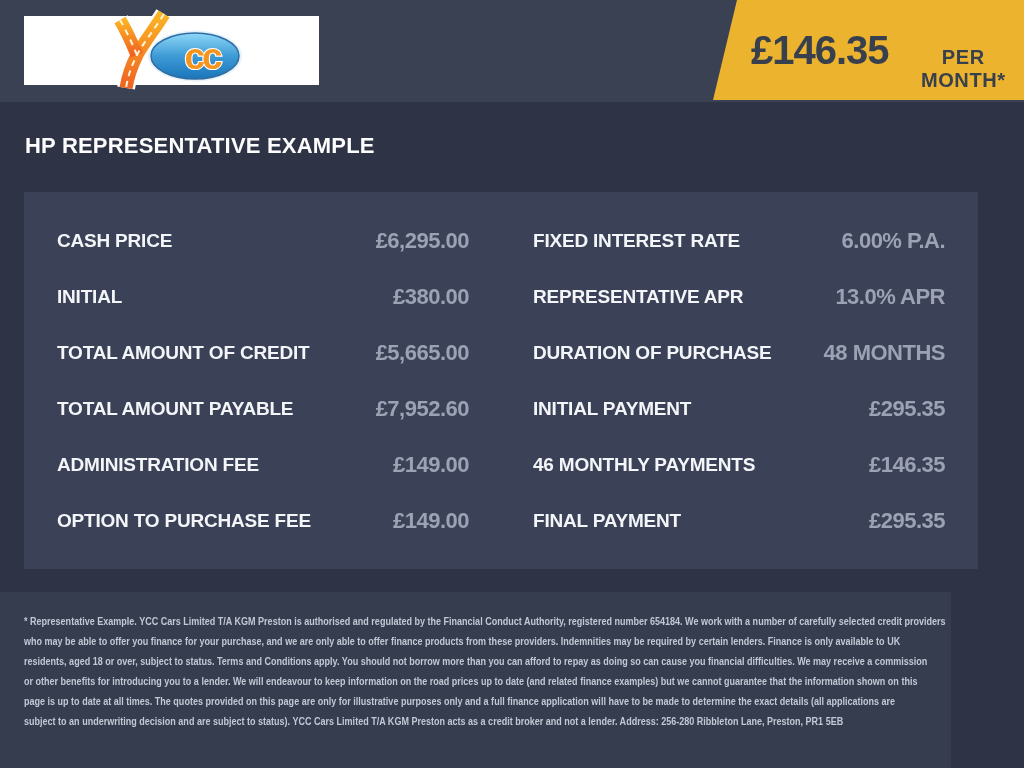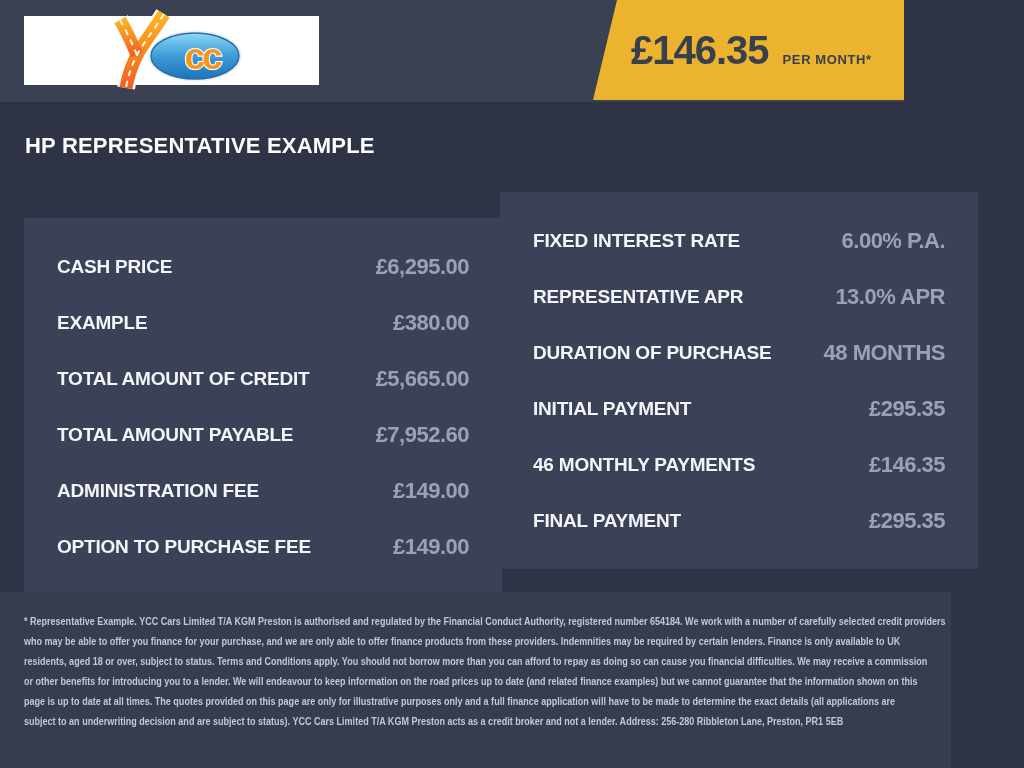--- a/index.html
+++ b/index.html
@@ -6,60 +6,60 @@
   html,body { width:1024px; height:768px; }
   body {
     position:relative;
     background:#2E3445;
     font-family:"Liberation Sans", sans-serif;
     overflow:hidden;
   }
 
   
   .header-band {
-    position:absolute; left:0; top:0; width:904px; height:102px;
+    position:absolute; left:0; top:0; width:1024px; height:102px;
     background:#3A4152;
   }
   .logo-box {
     position:absolute; left:24px; top:16px; width:295px; height:69px;
     background:#ffffff;
   }
   .logo-box svg { position:absolute; left:0; top:0; overflow:visible; }
 
   .price-banner {
     position:absolute; right:0; top:0; width:311px; height:100px;
     background:#ECB32E;
     clip-path:polygon(24px 0, 100% 0, 100% 100%, 0 100%);
     display:flex; align-items:baseline;
     padding:0 0 0 38px;
   }
   .price-banner .big {
     font-size:40px; font-weight:bold; color:#383F4D;
     letter-spacing:-1px; line-height:100px;
   }
   .price-banner .small {
-    font-size:13px; font-weight:bold; color:#383F4D;
-    letter-spacing:0.6px; margin-left:14px;
+    font-size:20px; font-weight:bold; color:#383F4D;
+    letter-spacing:0.6px; margin-left:14px;text-align:center;
   }
 
   
   .page-title {
     position:absolute; left:25px; top:133px;
     font-size:22px; font-weight:bold; color:#FDFDFE;
     letter-spacing:0.2px;
   }
 
   
   .panel {
     position:absolute; top:192px; height:377px; width:478px;
     background:#3B4257;
     display:flex; flex-direction:column; justify-content:center;
     padding:0 33px;
   }
-  .panel.left  { left:24px;margin-top:26px; }
+  .panel.left  { left:24px; }
   .panel.right { left:500px; }
   .frow {
     height:56px; display:flex; align-items:center;
     justify-content:space-between;
   }
   .frow .lbl {
     font-size:19px; font-weight:bold; color:#F3F5F8;
     letter-spacing:-0.2px; white-space:nowrap;
   }
   .frow .val {
@@ -127,21 +127,21 @@
 </div>
 
 <div class="page-title">HP REPRESENTATIVE EXAMPLE</div>
 
 <div class="panel left">
   <div class="frow">
     <span class="lbl">CASH PRICE</span>
     <span class="val">£6,295.00</span>
   </div>
   <div class="frow">
-    <span class="lbl">EXAMPLE</span>
+    <span class="lbl">INITIAL</span>
     <span class="val">£380.00</span>
   </div>
   <div class="frow">
     <span class="lbl">TOTAL AMOUNT OF CREDIT</span>
     <span class="val">£5,665.00</span>
   </div>
   <div class="frow">
     <span class="lbl">TOTAL AMOUNT PAYABLE</span>
     <span class="val">£7,952.60</span>
   </div>

